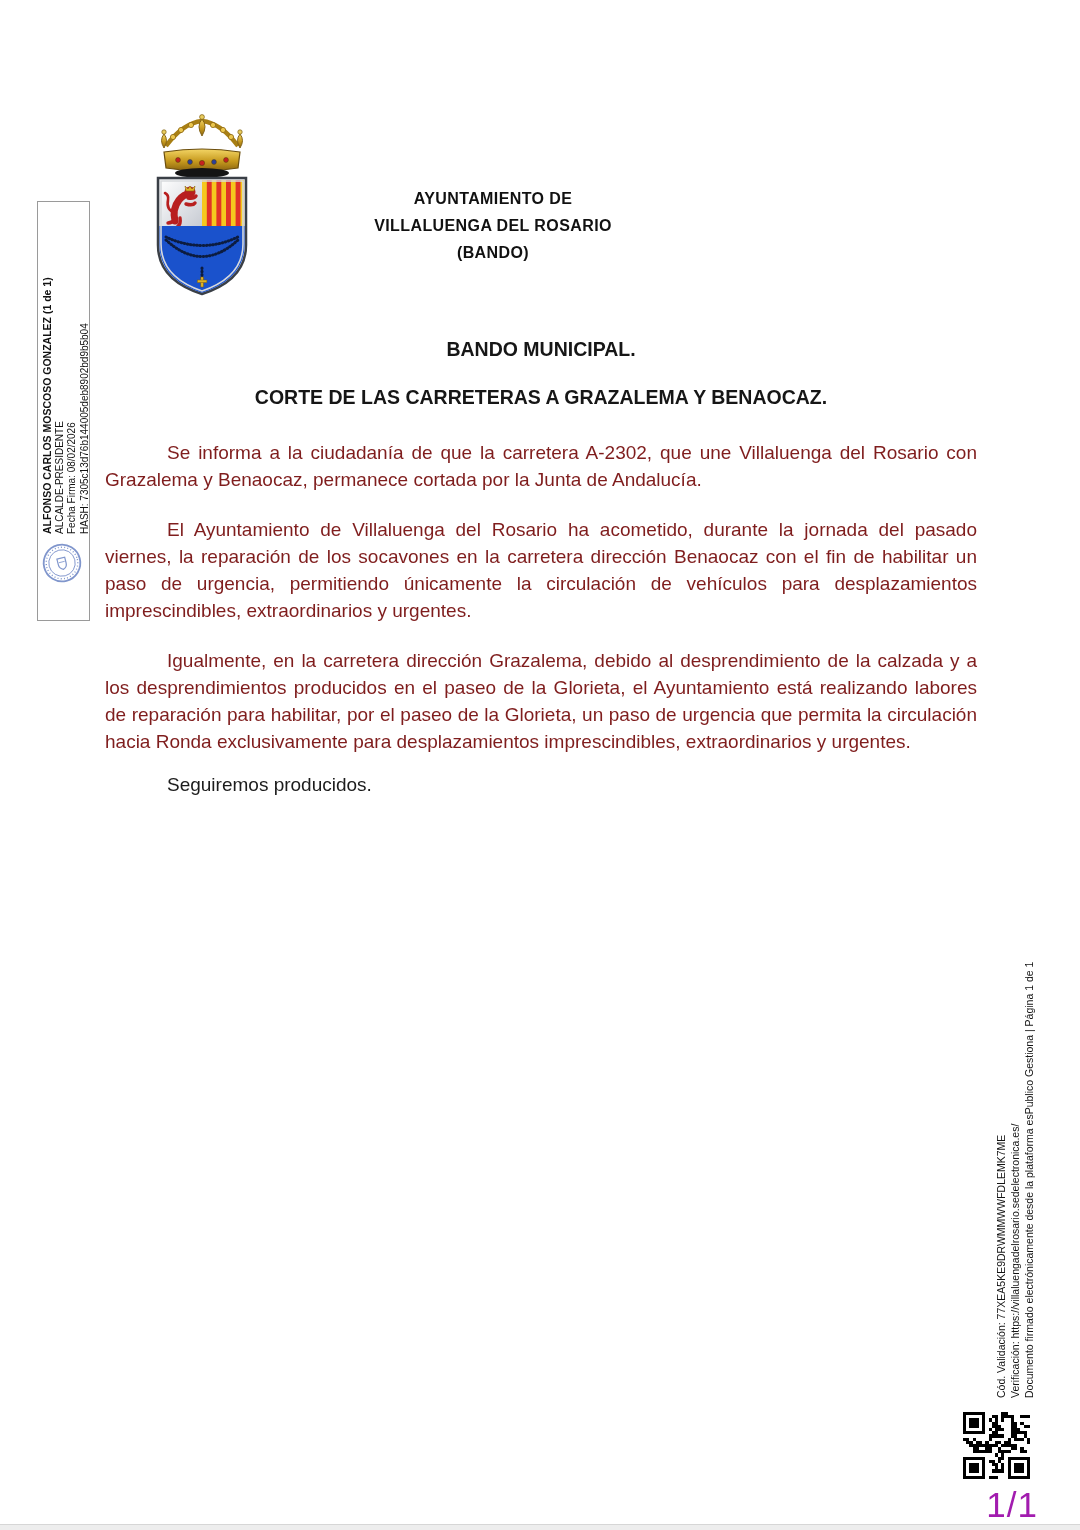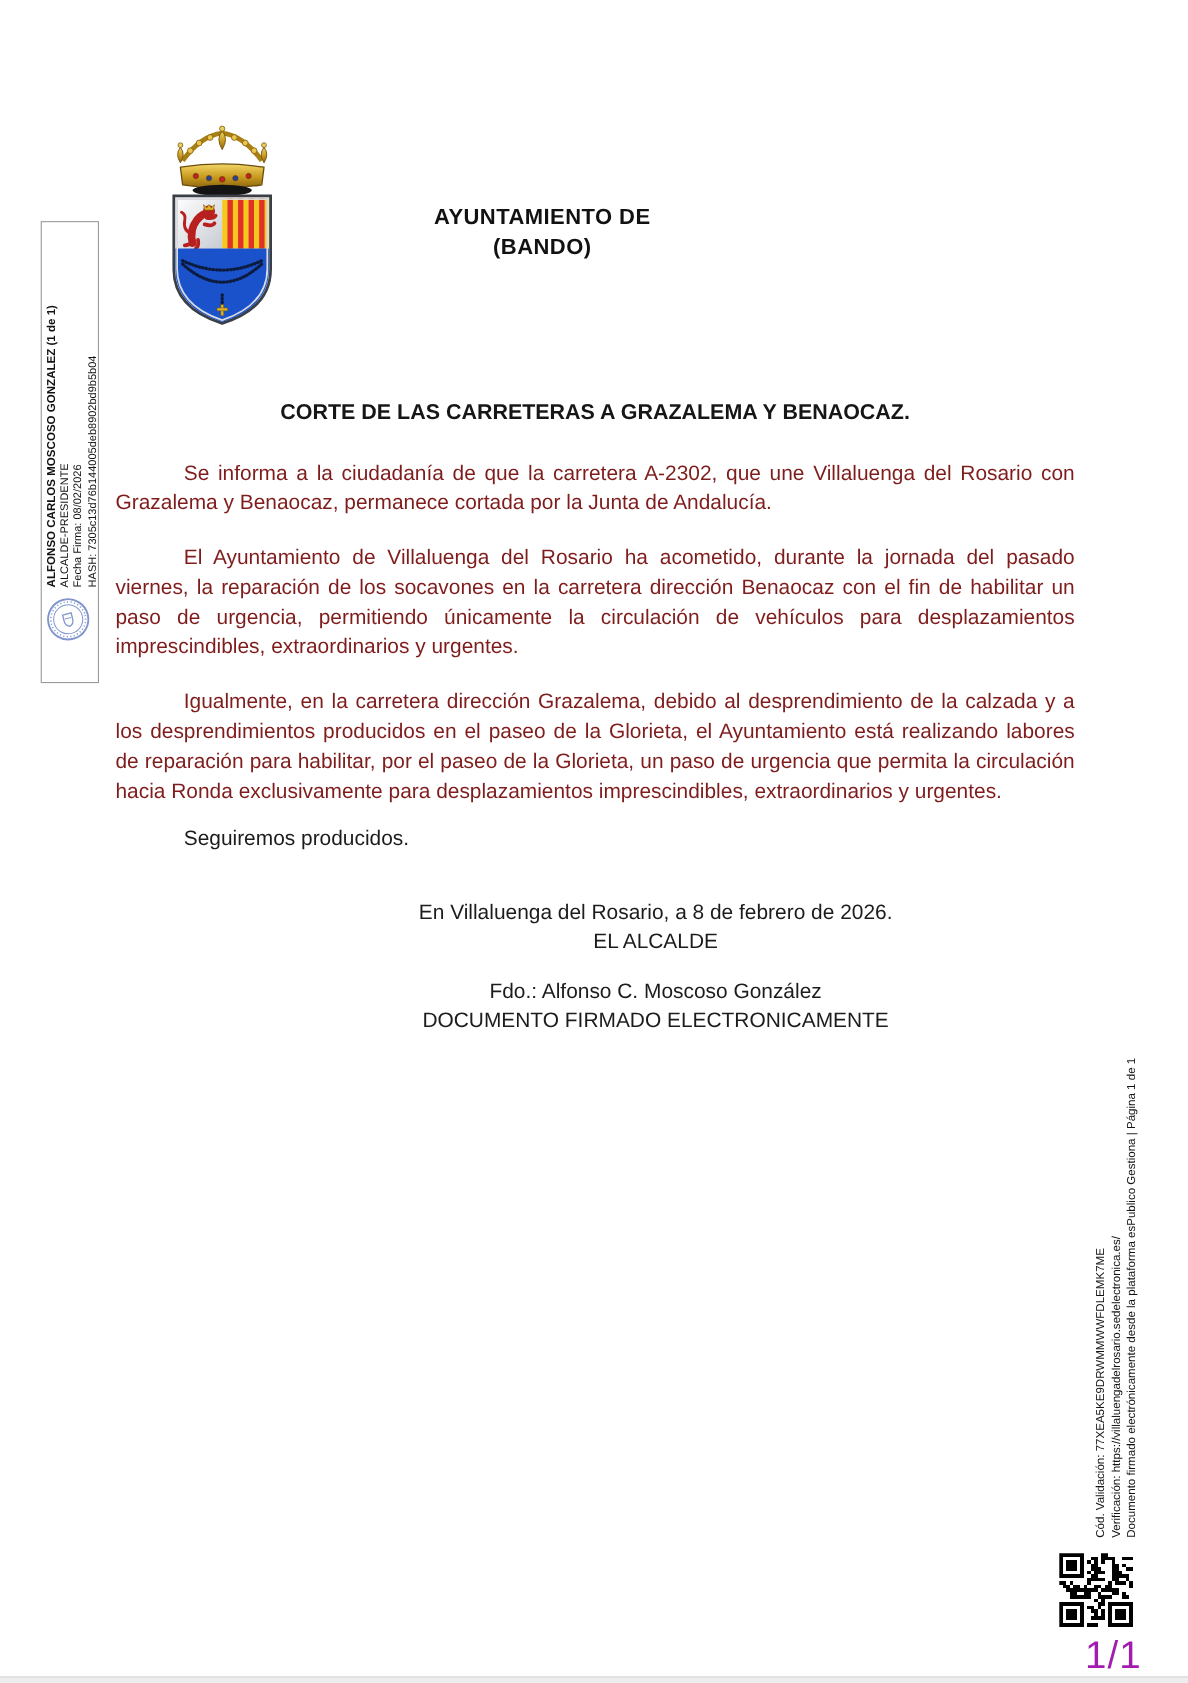--- a/index.html
+++ b/index.html
@@ -20,21 +20,21 @@
   .sig-box .rot .l{white-space:nowrap;font-size:10px;line-height:12.5px;color:#111;}
   .sig-box .rot .l.name{font-weight:bold;font-size:10.5px;}
   .seal{
     position:absolute;left:4px;top:341px;width:40px;height:40px;
     transform:rotate(-14deg);opacity:.85;
   }
   
   .crest{position:absolute;left:146px;top:110px;width:112px;height:190px;}
   .masthead{
     position:absolute;left:300px;top:185px;width:386px;text-align:center;
-    font-weight:bold;font-size:20px;line-height:27px;color:#111;letter-spacing:.4px;
+    font-weight:bold;font-size:16px;line-height:27px;color:#111;letter-spacing:.4px;
   }
   
   .content{position:absolute;left:105px;top:338px;width:872px;}
   .doc-title{font-size:19.5px;font-weight:bold;text-align:center;line-height:22px;margin:0;color:#161616;}
   .doc-subtitle{font-size:19.5px;font-weight:bold;text-align:center;line-height:22px;margin:26px 0 0 0;color:#161616;}
   .body-p{
     font-size:19px;line-height:27px;text-align:justify;text-indent:62px;
     margin:23px 0 0 0;color:#7f1d1d;
   }
   .body-p.first{margin-top:31px;}
@@ -158,35 +158,31 @@
       </g>
       <g fill="#e0b424" stroke="#7a5a10" stroke-width="0.5">
         <rect x="54.8" y="167" width="2.6" height="10"></rect>
         <rect x="51.3" y="170" width="9.6" height="2.6"></rect>
       </g>
     </svg>
   </div>
 
   <div class="masthead">
     <div>AYUNTAMIENTO DE</div>
+    <div>VILLALUENGA DEL ROSARIO</div>
     <div>(BANDO)</div>
   </div>
 
   <div class="content">
+    <h1 class="doc-title">BANDO MUNICIPAL.</h1>
     <h2 class="doc-subtitle">CORTE DE LAS CARRETERAS A GRAZALEMA Y BENAOCAZ.</h2>
     <p class="body-p first">Se informa a la ciudadanía de que la carretera A-2302, que une Villaluenga del Rosario con Grazalema y Benaocaz, permanece cortada por la Junta de Andalucía.</p>
     <p class="body-p">El Ayuntamiento de Villaluenga del Rosario ha acometido, durante la jornada del pasado viernes, la reparación de los socavones en la carretera dirección Benaocaz con el fin de habilitar un paso de urgencia, permitiendo únicamente la circulación de vehículos para desplazamientos imprescindibles, extraordinarios y urgentes.</p>
     <p class="body-p">Igualmente, en la carretera dirección Grazalema, debido al desprendimiento de la calzada y a los desprendimientos producidos en el paseo de la Glorieta, el Ayuntamiento está realizando labores de reparación para habilitar, por el paseo de la Glorieta, un paso de urgencia que permita la circulación hacia Ronda exclusivamente para desplazamientos imprescindibles, extraordinarios y urgentes.</p>
     <p class="closing">Seguiremos producidos.</p>
-    <div class="sig-block">
-      <div>En Villaluenga del Rosario, a 8 de febrero de 2026.</div>
-      <div>EL ALCALDE</div>
-      <div class="fdo">Fdo.: Alfonso C. Moscoso González</div>
-      <div>DOCUMENTO FIRMADO ELECTRONICAMENTE</div>
-    </div>
   </div>
 
   <div class="verif">
     <div class="rot">
       <div class="l">Cód. Validación: 77XEA5KE9DRWMMWWFDLEMK7ME</div>
       <div class="l">Verificación: https://villaluengadelrosario.sedelectronica.es/</div>
       <div class="l">Documento firmado electrónicamente desde la plataforma esPublico Gestiona | Página 1 de 1</div>
     </div>
   </div>
 

